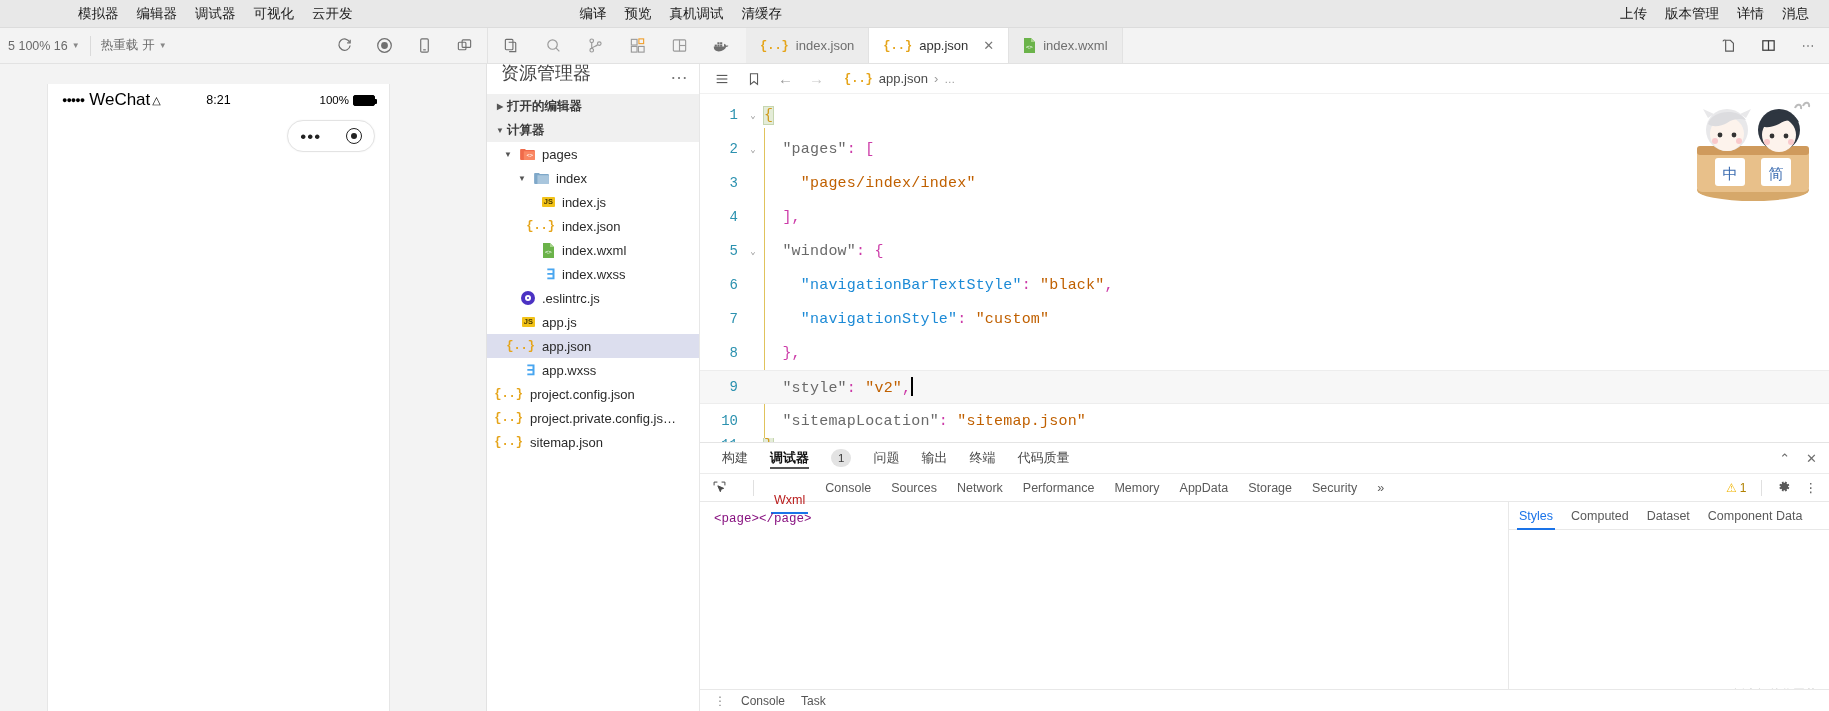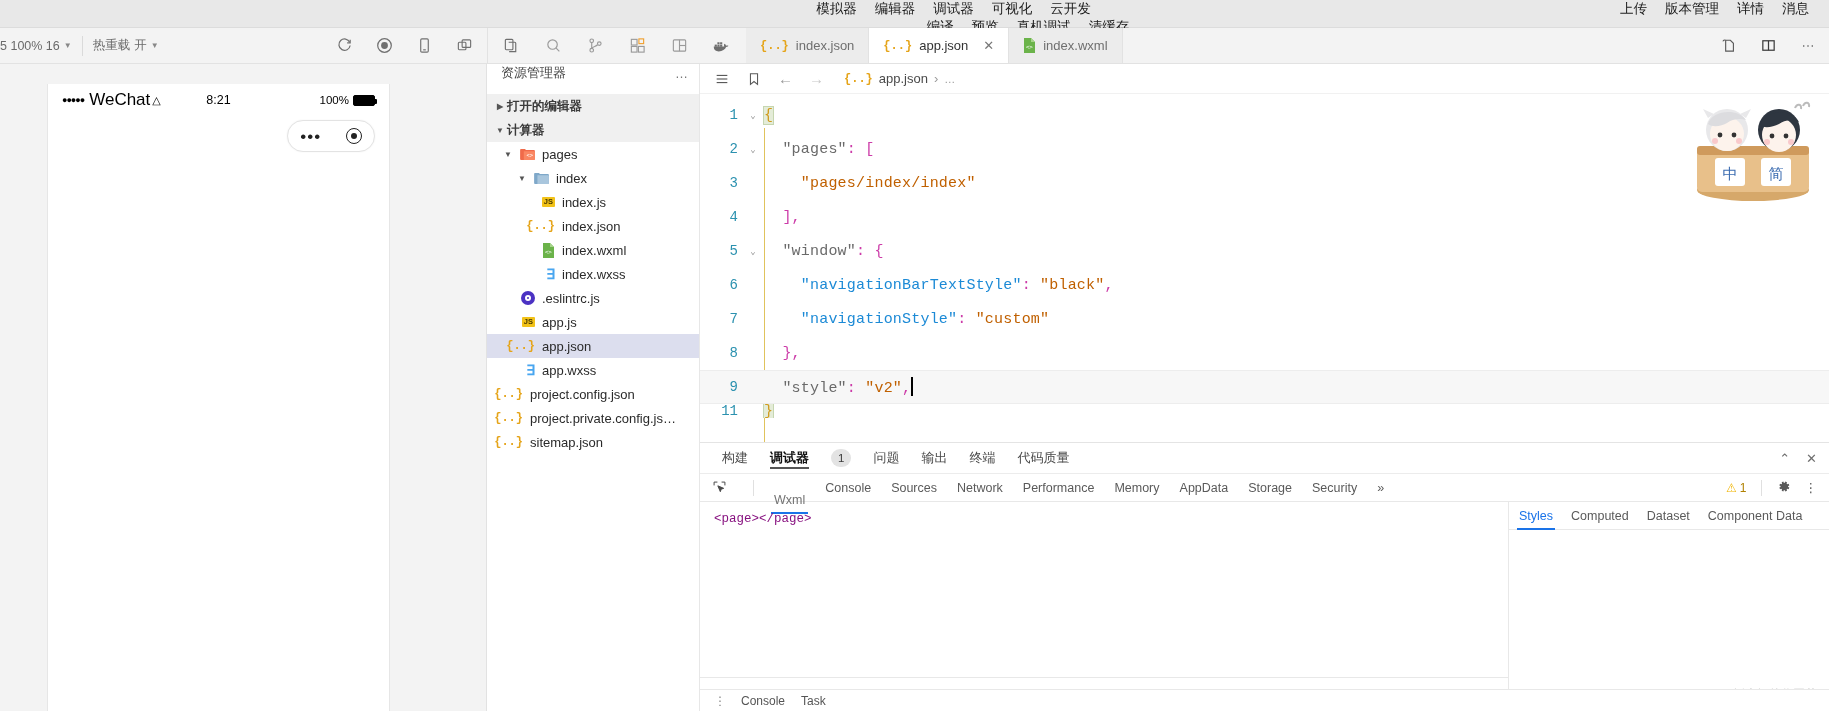--- a/index.html
+++ b/index.html
@@ -14,21 +14,20 @@
   }
 
   
   .topbar {
     height: 28px;
     background: #e8e8e8;
     display: flex;
     align-items: center;
     border-bottom: 1px solid #dcdcdc;
     position: relative;
-    flex-direction: column;
   }
   .topbar-group { display: flex; align-items: center; gap: 18px; }
   .topbar-center-left { margin-left: 78px; }
   .topbar-center-mid { margin-left: 227px; justify-content: center; }
   .topbar-right { position: absolute; right: 20px; display: flex; gap: 18px; align-items: center; }
   .menu-item {
     font-size: 13.5px;
     color: #1a1a1a;
     cursor: default;
     white-space: nowrap;
@@ -52,21 +51,21 @@
   .tb-chip {
     font-size: 12.5px;
     color: #6a6a6a;
     padding: 0 10px;
     display: flex;
     align-items: center;
     gap: 4px;
     white-space: nowrap;
     cursor: default;
   }
-  .tb-chip:first-child { padding-left: 0; }
+  .tb-chip:first-child { padding-left: 8px; }
   .vsep { width: 1px; background: #dadada; height: 20px; align-self: center; }
   .caret { font-size: 8px; color: #888; }
   .tb-icons { margin-left: auto; display: flex; align-items: center; gap: 22px; padding-right: 14px; }
   .ticon { width: 18px; height: 18px; display: inline-flex; align-items: center; justify-content: center; color: #6e6e6e; cursor: pointer; }
   .ticon svg { display: block; }
 
   
   .tabstrip { display: flex; align-items: stretch; flex: 1; }
   .etabs-icons {
     display: flex; align-items: center; gap: 24px;
@@ -158,21 +157,21 @@
     width: 213px;
     background: #ffffff;
     border-right: 1px solid #e7e7e7;
     display: flex; flex-direction: column;
     font-size: 13px;
   }
   .exp-head {
     height: 30px;
     display: flex; align-items: center;
     padding: 0 10px 12px 14px;
-    color: #444; font-size: 13px; text-align: center;
+    color: #444; font-size: 18px; text-align: center;
   }
   .exp-head .dots { margin-left: auto; color: #777; letter-spacing: 1px; cursor: pointer; }
   .exp-sec {
     height: 24px; display: flex; align-items: center;
     background: #f0f0f0;
     font-size: 12.5px; font-weight: bold; color: #3b3b3b;
     padding-left: 6px;
     cursor: pointer;
   }
   .tri { width: 14px; text-align: center; font-size: 8px; color: #555; }
@@ -275,28 +274,28 @@
 
   .dv-tabs {
     height: 28px; display: flex; align-items: center;
     border-bottom: 1px solid #e8e8e8; background: #fff;
     padding-left: 12px; font-size: 12.5px; color: #5a5a5a;
     gap: 20px;
   }
   .dv-insp { color: #4a4a4a; display: inline-flex; padding-right: 6px; }
   .dv-div { width: 1px; height: 16px; background: #e0e0e0; }
   .dvt { cursor: pointer; height: 28px; display: flex; align-items: center; position: relative; }
-  .dvt.active { color: #737373; margin-top: 24px; }
+  .dvt.active { color: #b91c1c; margin-top: 24px; }
   .dvt.active:after { content: ""; position: absolute; left: -3px; right: -3px; bottom: 0; height: 2px; background: #1a73e8; }
   .dv-right { margin-left: auto; display: flex; align-items: center; gap: 14px; padding-right: 12px; }
   .warn { color: #b08000; display: flex; align-items: center; gap: 3px; font-size: 12px; }
   .warn .tri-w { color: #f0b400; font-size: 12px; }
 
   .dbg-body { flex: 1; display: flex; min-height: 0; }
-  .wxml-pane { flex: 1; display: flex; flex-direction: column; border-right: 1px solid #e8e8e8; min-width: 0; }
+  .wxml-pane { flex: 1; display: flex; flex-direction: row; border-right: 1px solid #e8e8e8; min-width: 0; }
   .wxml-code {
     padding: 10px 14px;
     font-family: "Liberation Mono", monospace;
     font-size: 12.5px;
     color: #881280;
     flex: 1;
   }
   .wxml-bottom { height: 34px; border-top: 1px solid #e8e8e8; }
 
   .styles-pane { width: 320px; display: flex; flex-direction: column; background: #fff; min-width: 0; position: relative; }
@@ -713,20 +712,25 @@
         <span class="fold"></span>
         <span class="code">  <span class="k-punc">},</span></span>
       </div>
 
       <div class="cline cur">
         <span class="lnum">9</span>
         <span class="fold"></span>
         <span class="code">  <span class="k-key">"style"</span><span class="k-colon">: </span><span class="k-str">"v2"</span><span class="k-punc">,</span><span class="caret-bar"></span></span>
       </div>
 
+      <div class="cline">
+        <span class="lnum">10</span>
+        <span class="fold"></span>
+        <span class="code">  <span class="k-key">"sitemapLocation"</span><span class="k-colon">: </span><span class="k-str">"sitemap.json"</span></span>
+      </div>
 
       <div class="cline" style="height:14px;overflow:hidden">
         <span class="lnum">11</span>
         <span class="fold"></span>
         <span class="code"><span class="k-brace bracket-hl">}</span></span>
       </div>
     </div>
 
     <div class="dbg">
 

